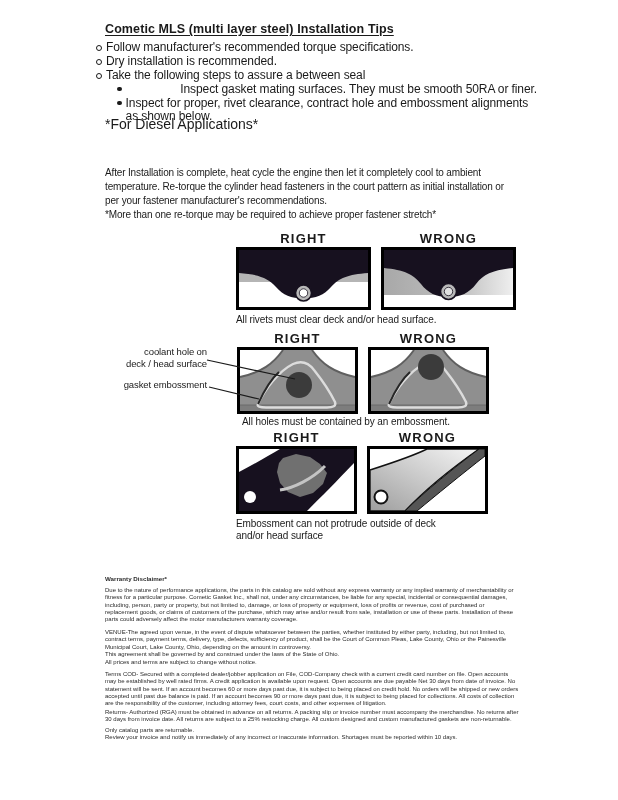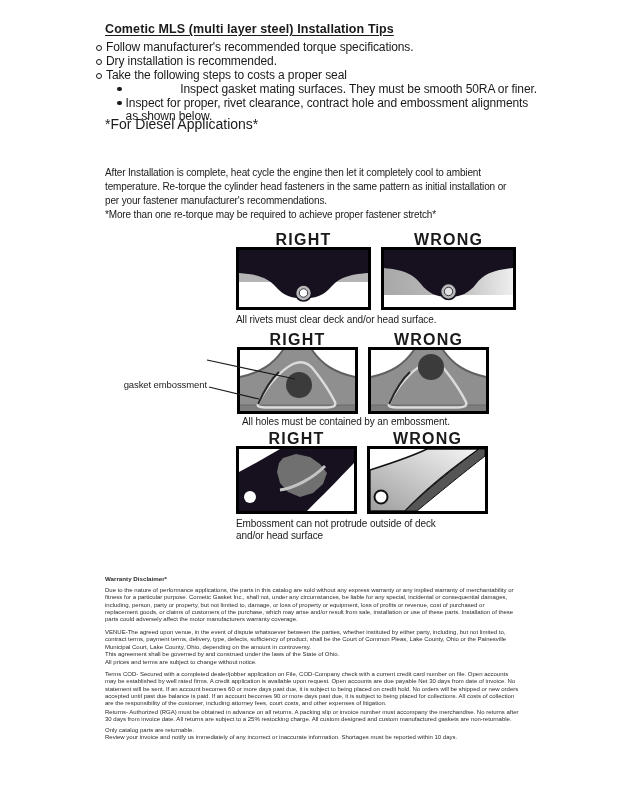--- a/index.html
+++ b/index.html
@@ -7,21 +7,21 @@
         font-family:"Liberation Sans", sans-serif;color:#1a1a1a;}
   .abs{position:absolute;}
   .title{left:105px;top:22px;font-size:12.5px;font-weight:bold;text-decoration:underline;
          text-underline-offset:2px;letter-spacing:.1px;}
   .bullet{left:96px;width:420px;font-size:12px;line-height:13px;letter-spacing:-.1px;display:flex;align-items:flex-start;}
   .sub{left:117px;justify-content:space-between;}
   .ring{flex:0 0 auto;width:4px;height:4px;border:1px solid #1a1a1a;border-radius:50%;margin:3.5px 4px 0 0;}
   .dot{flex:0 0 auto;width:4.6px;height:4.6px;background:#1a1a1a;border-radius:50%;margin:3.5px 4px 0 0;}
   .h2{left:105px;font-size:14px;font-weight:normal;}
   .para{left:105px;width:414px;font-size:10px;line-height:13.8px;letter-spacing:-.15px;}
-  .dg-h{font-size:16px;font-weight:bold;letter-spacing:1.2px;text-align:center;width:135px;}
+  .dg-h{font-size:13px;font-weight:bold;letter-spacing:1.2px;text-align:center;width:135px;}
   .dg-h2{width:121px;}
   .cap{font-size:10px;line-height:12px;letter-spacing:-.1px;}
   .lbl{font-size:9.5px;line-height:11.5px;text-align:right;letter-spacing:-.1px;}
   .panel{display:block;}
   .fine{left:105px;width:414px;font-size:6px;line-height:7.3px;color:#2b2b2b;letter-spacing:0;}
   .fine-h{font-weight:bold;font-size:6.2px;}
   .pagecode{left:388px;top:760px;font-size:13px;color:#222;letter-spacing:.2px;}
   svg{display:block;}
 </style>
 </head>
@@ -34,33 +34,33 @@
   <div class="abs bullet" style="top:41px">
     <span class="ring"></span>
     <span>Follow manufacturer's recommended torque specifications.</span>
   </div>
   <div class="abs bullet" style="top:55px">
     <span class="ring"></span>
     <span>Dry installation is recommended.</span>
   </div>
   <div class="abs bullet" style="top:69px">
     <span class="ring"></span>
-    <span>Take the following steps to costs a proper seal</span>
+    <span>Take the following steps to assure a between seal</span>
   </div>
   <div class="abs bullet sub" style="top:83px">
     <span class="dot"></span>
     <span>Inspect gasket mating surfaces.  They must be smooth 50RA or finer.</span>
   </div>
   <div class="abs bullet sub" style="top:97px">
     <span class="dot"></span>
     <span>Inspect for proper, rivet clearance, contract hole and embossment alignments as shown below.</span>
   </div>
 
   <div class="abs h2" style="top:116px">*For Diesel Applications*</div>
-  <div class="abs para" style="top:166px">After Installation is complete, heat cycle the engine then let it completely cool to ambient temperature. Re-torque the cylinder head fasteners in the same pattern as initial installation or per your fastener manufacturer's recommendations.</div>
+  <div class="abs para" style="top:166px">After Installation is complete, heat cycle the engine then let it completely cool to ambient temperature. Re-torque the cylinder head fasteners in the court pattern as initial installation or per your fastener manufacturer's recommendations.</div>
   <div class="abs para" style="top:208px">*More than one re-torque may be required to achieve proper fastener stretch*</div>
 
   <div class="abs dg-h" style="left:236px;top:231px">RIGHT</div>
   <div class="abs dg-h" style="left:381px;top:231px">WRONG</div>
 
   <div class="abs" style="left:236px;top:247px">
     <svg class="panel" width="135" height="63" viewBox="0 0 135 63">
       <rect width="135" height="63" fill="#ffffff"></rect>
       <rect x="3" y="26" width="129" height="9" fill="#b5b5b5"></rect>
       <path d="M3,3 H132 V26 C112,27.5 103,31 95,40 C88,48 80,51.5 67.5,51.5 C55,51.5 47,48 40,40 C32,31 23,27.5 3,26 Z" fill="#17111f"></path>
@@ -84,20 +84,24 @@
       <circle cx="67.5" cy="44.5" r="8" fill="#b9b9b9" stroke="#17111f" stroke-width="1.6"></circle>
       <circle cx="67.5" cy="44.5" r="4.2" fill="#e2e2e2" stroke="#17111f" stroke-width="0.8"></circle>
       <rect x="1.5" y="1.5" width="132" height="60" fill="none" stroke="#000000" stroke-width="3"></rect>
     </svg>
   </div>
   <div class="abs cap" style="left:236px;top:314px">All rivets must clear deck and/or head surface.</div>
 
   <div class="abs dg-h dg-h2" style="left:237px;top:331px">RIGHT</div>
   <div class="abs dg-h dg-h2" style="left:368px;top:331px">WRONG</div>
 
+  <div class="abs lbl" style="left:110px;top:346px;width:97px">
+    <span>coolant hole on</span><br>
+    <span>deck / head surface</span>
+  </div>
   <div class="abs lbl" style="left:110px;top:379px;width:97px">gasket embossment</div>
 
   <div class="abs" style="left:237px;top:347px">
     <svg class="panel" width="121" height="67" viewBox="0 0 121 67">
       <rect width="121" height="67" fill="#8f8f8f"></rect>
       <rect x="3" y="58" width="115" height="6" fill="#7d7d7d"></rect>
       <line x1="3" y1="58" x2="118" y2="58" stroke="#6a6a6a" stroke-width="1"></line>
       <path d="M3,3 H46 C36,17 25,25 3,30 Z" fill="#ffffff"></path>
       <path d="M118,3 H75 C85,17 96,25 118,30 Z" fill="#ffffff"></path>
       <path d="M46,3 C36,17 25,25 3,30" fill="none" stroke="#5f5f5f" stroke-width="2"></path>

